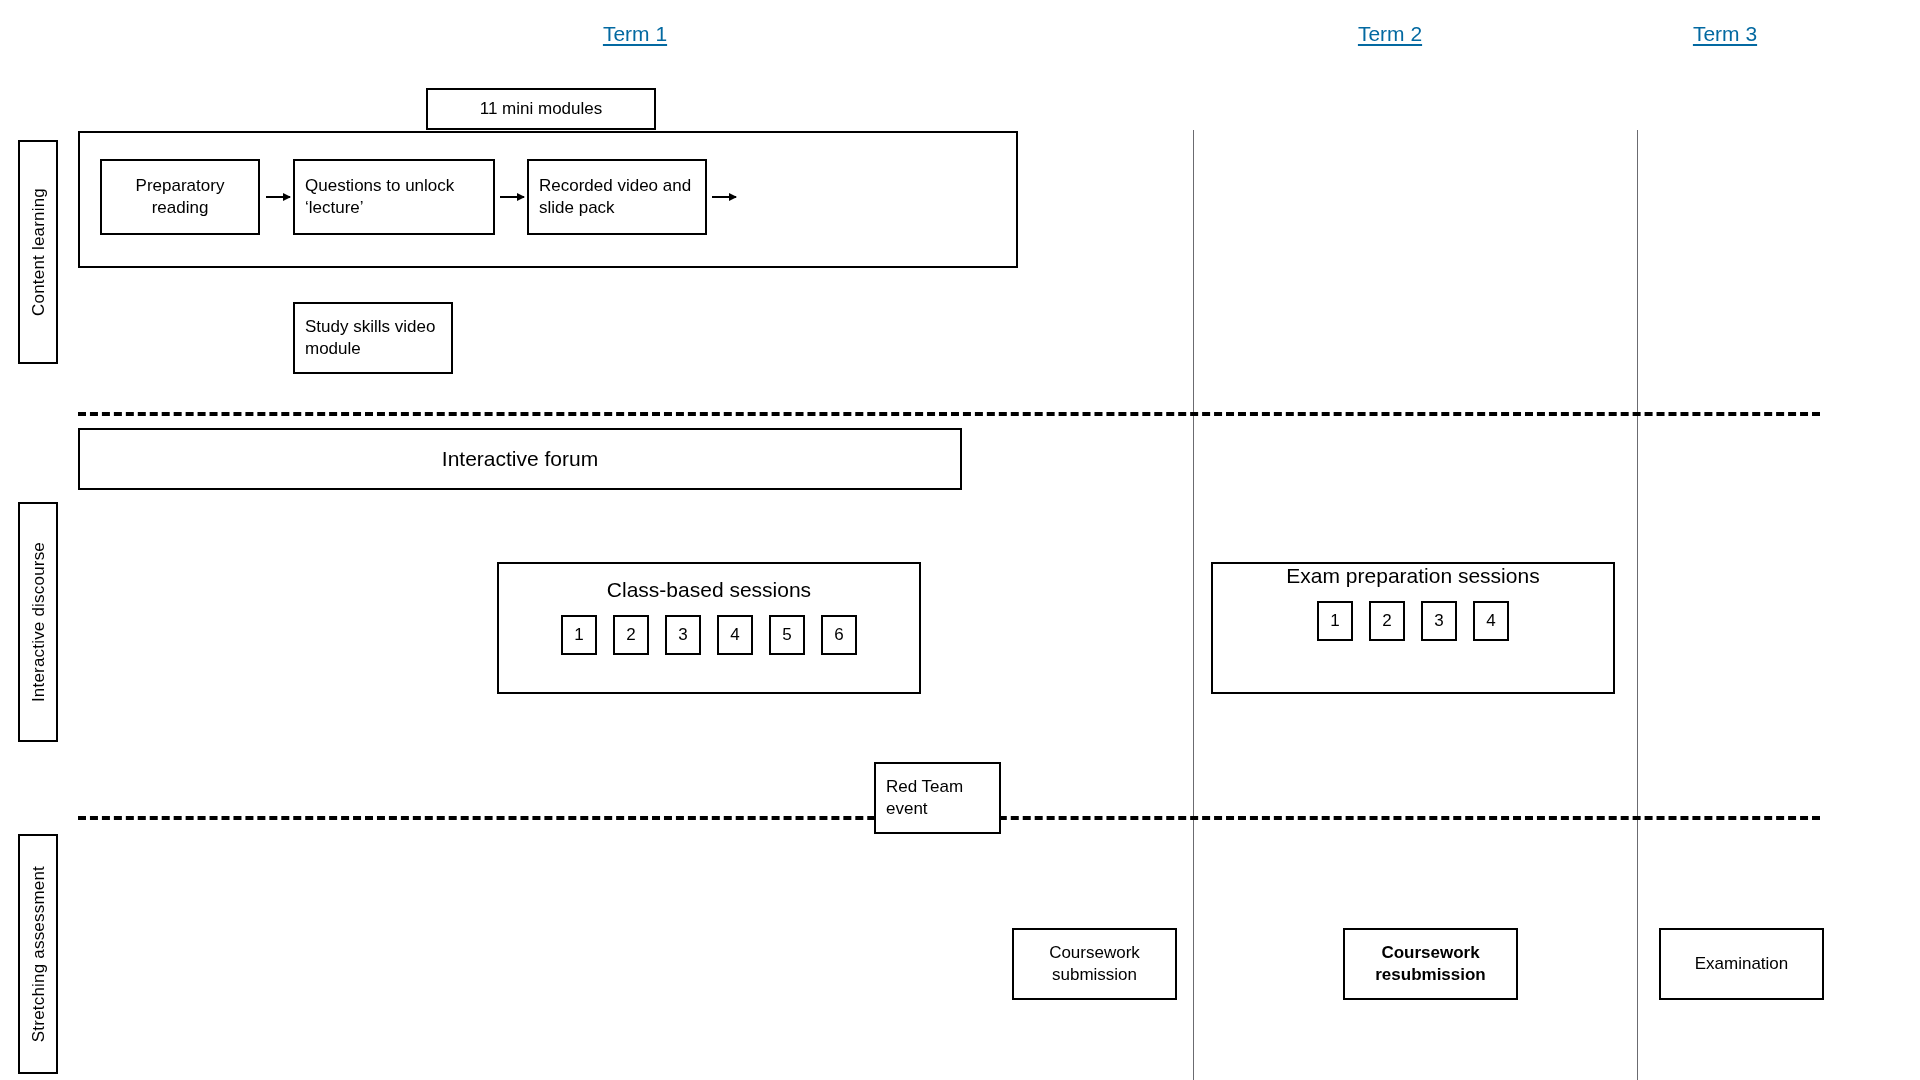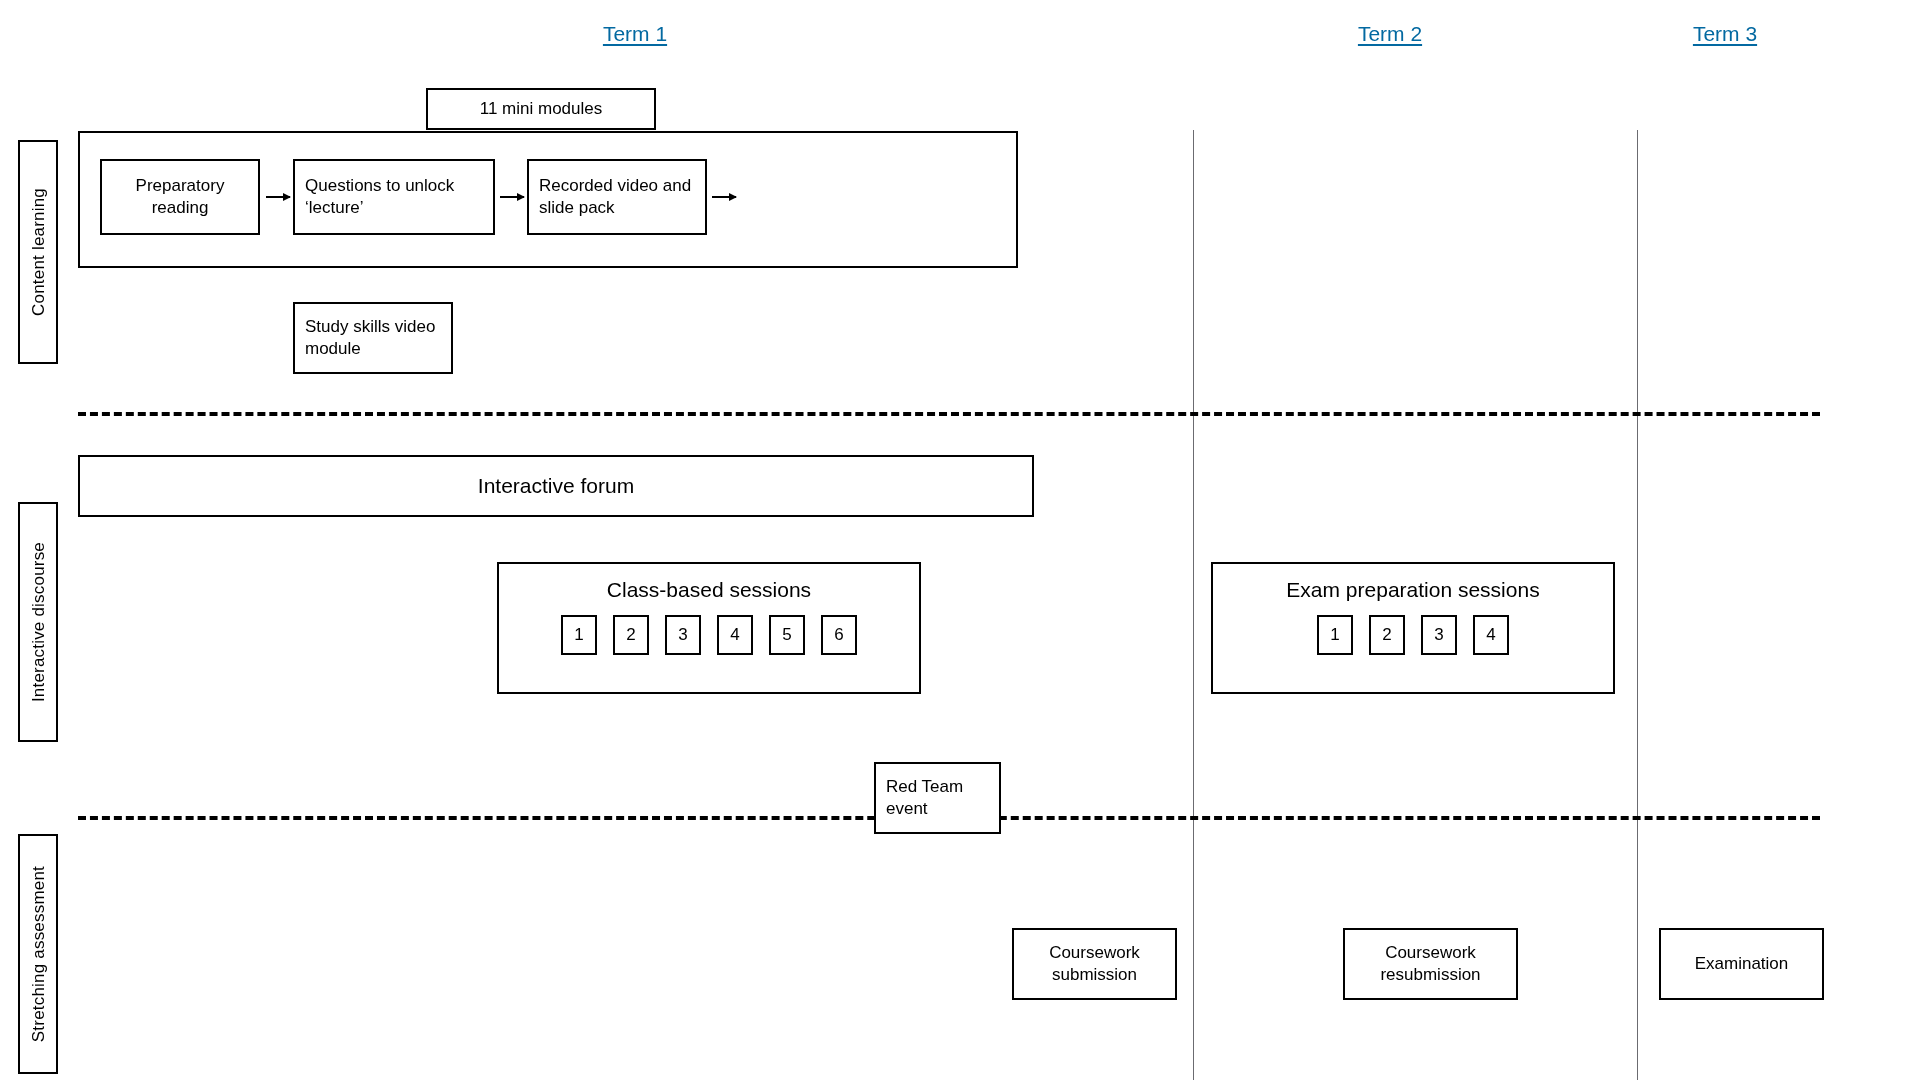--- a/index.html
+++ b/index.html
@@ -190,55 +190,55 @@
   <div class="box left-align" style="left:527px; top:159px; width:180px; height:76px;">
     <span>Recorded video and slide pack</span>
   </div>
   <div class="arrow" style="left:712px; top:196px; width:24px;"></div>
 
 
   <div class="box left-align" style="left:293px; top:302px; width:160px; height:72px;">
     <span>Study skills video module</span>
   </div>
 
-  <div class="box" style="left:78px; top:455px; width:956px; height:62px;">
+  <div class="box" style="left:78px; top:428px; width:884px; height:62px;">
     <span class="wide-title">Interactive forum</span>
   </div>
 
   <div class="session-group" style="left:497px; top:562px; width:424px; height:132px; padding-top:14px;">
     <div class="session-title">Class-based sessions</div>
     <div class="session-chips" style="margin-top:14px; gap:16px;">
       <div class="chip" style="width:36px; height:40px;">1</div>
       <div class="chip" style="width:36px; height:40px;">2</div>
       <div class="chip" style="width:36px; height:40px;">3</div>
       <div class="chip" style="width:36px; height:40px;">4</div>
       <div class="chip" style="width:36px; height:40px;">5</div>
       <div class="chip" style="width:36px; height:40px;">6</div>
     </div>
   </div>
 
-  <div class="session-group" style="left:1211px; top:562px; width:404px; height:132px; padding-top:14px;">
+  <div class="session-group" style="left:1211px; top:562px; width:404px; height:132px; ">
     <div class="session-title">Exam preparation sessions</div>
     <div class="session-chips" style="margin-top:14px; gap:16px;">
       <div class="chip" style="width:36px; height:40px;">1</div>
       <div class="chip" style="width:36px; height:40px;">2</div>
       <div class="chip" style="width:36px; height:40px;">3</div>
       <div class="chip" style="width:36px; height:40px;">4</div>
     </div>
   </div>
 
   <div class="box left-align" style="left:874px; top:762px; width:127px; height:72px;">
     <span>Red Team event</span>
   </div>
 
   <div class="box" style="left:1012px; top:928px; width:165px; height:72px;">
     <span>Coursework submission</span>
   </div>
 
-  <div class="box" style="left:1343px; top:928px; width:175px; height:72px;">
+  <div class="box" style="left:1343px; top:928px; width:175px; height:72px;font-weight:bold;">
     <span>Coursework resubmission</span>
   </div>
 
   <div class="box" style="left:1659px; top:928px; width:165px; height:72px;">
     <span>Examination</span>
   </div>
 
 </div>
 
 </body></html>

